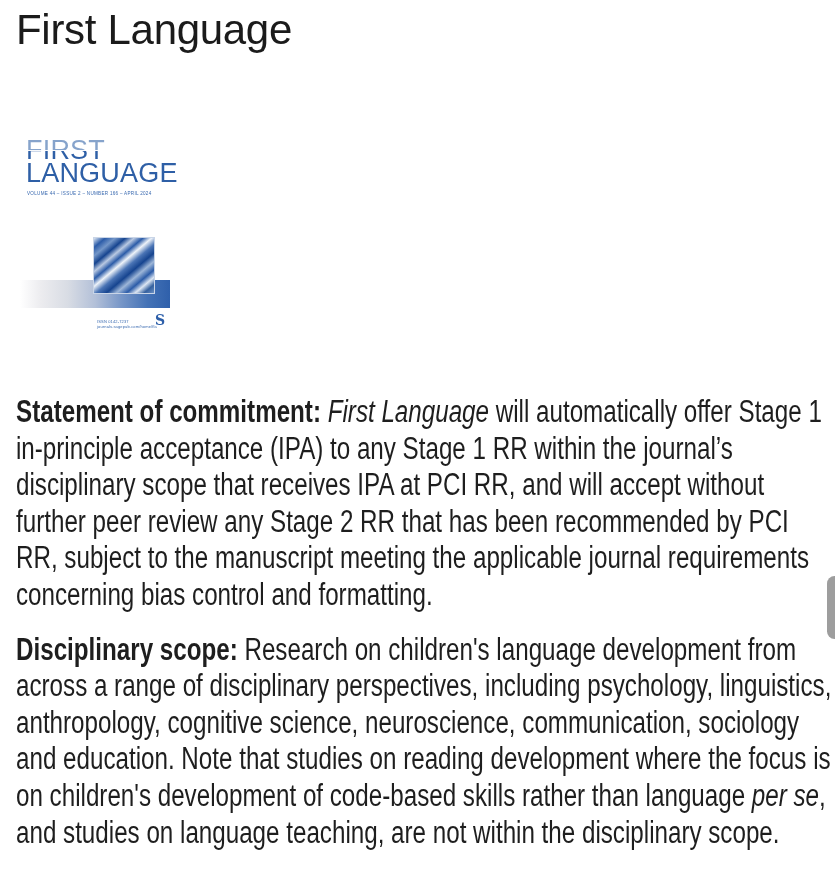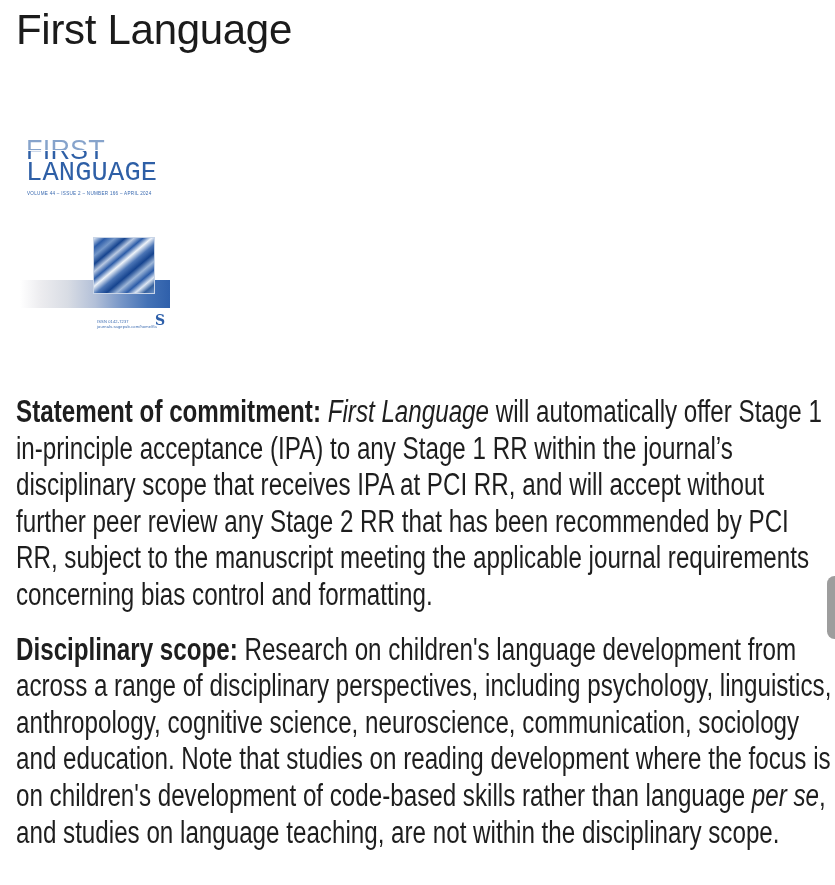--- a/index.html
+++ b/index.html
@@ -38,21 +38,21 @@
     line-height: 23px;
     letter-spacing: 0.2px;
     color: #2e5fa6;
   }
   .masthead-first {
     background: linear-gradient(to bottom, #86a3cb 0%, #86a3cb 48%, #f6f8fb 48%, #f6f8fb 54%, #2e5fa6 54%, #2e5fa6 100%);
     -webkit-background-clip: text;
     background-clip: text;
     color: transparent;
   }
-  .masthead-lang { color: #2e5fa6; font-family: Liberation Mono, monospace; }
+  .masthead-lang { color: #2e5fa6; }
   .issue-line {
     position: absolute;
     left: 11px; top: 61px;
     font-size: 4.6px;
     letter-spacing: 0.28px;
     color: #3a6ab0;
     white-space: nowrap;
   }
   .cover-band {
     position: absolute;

